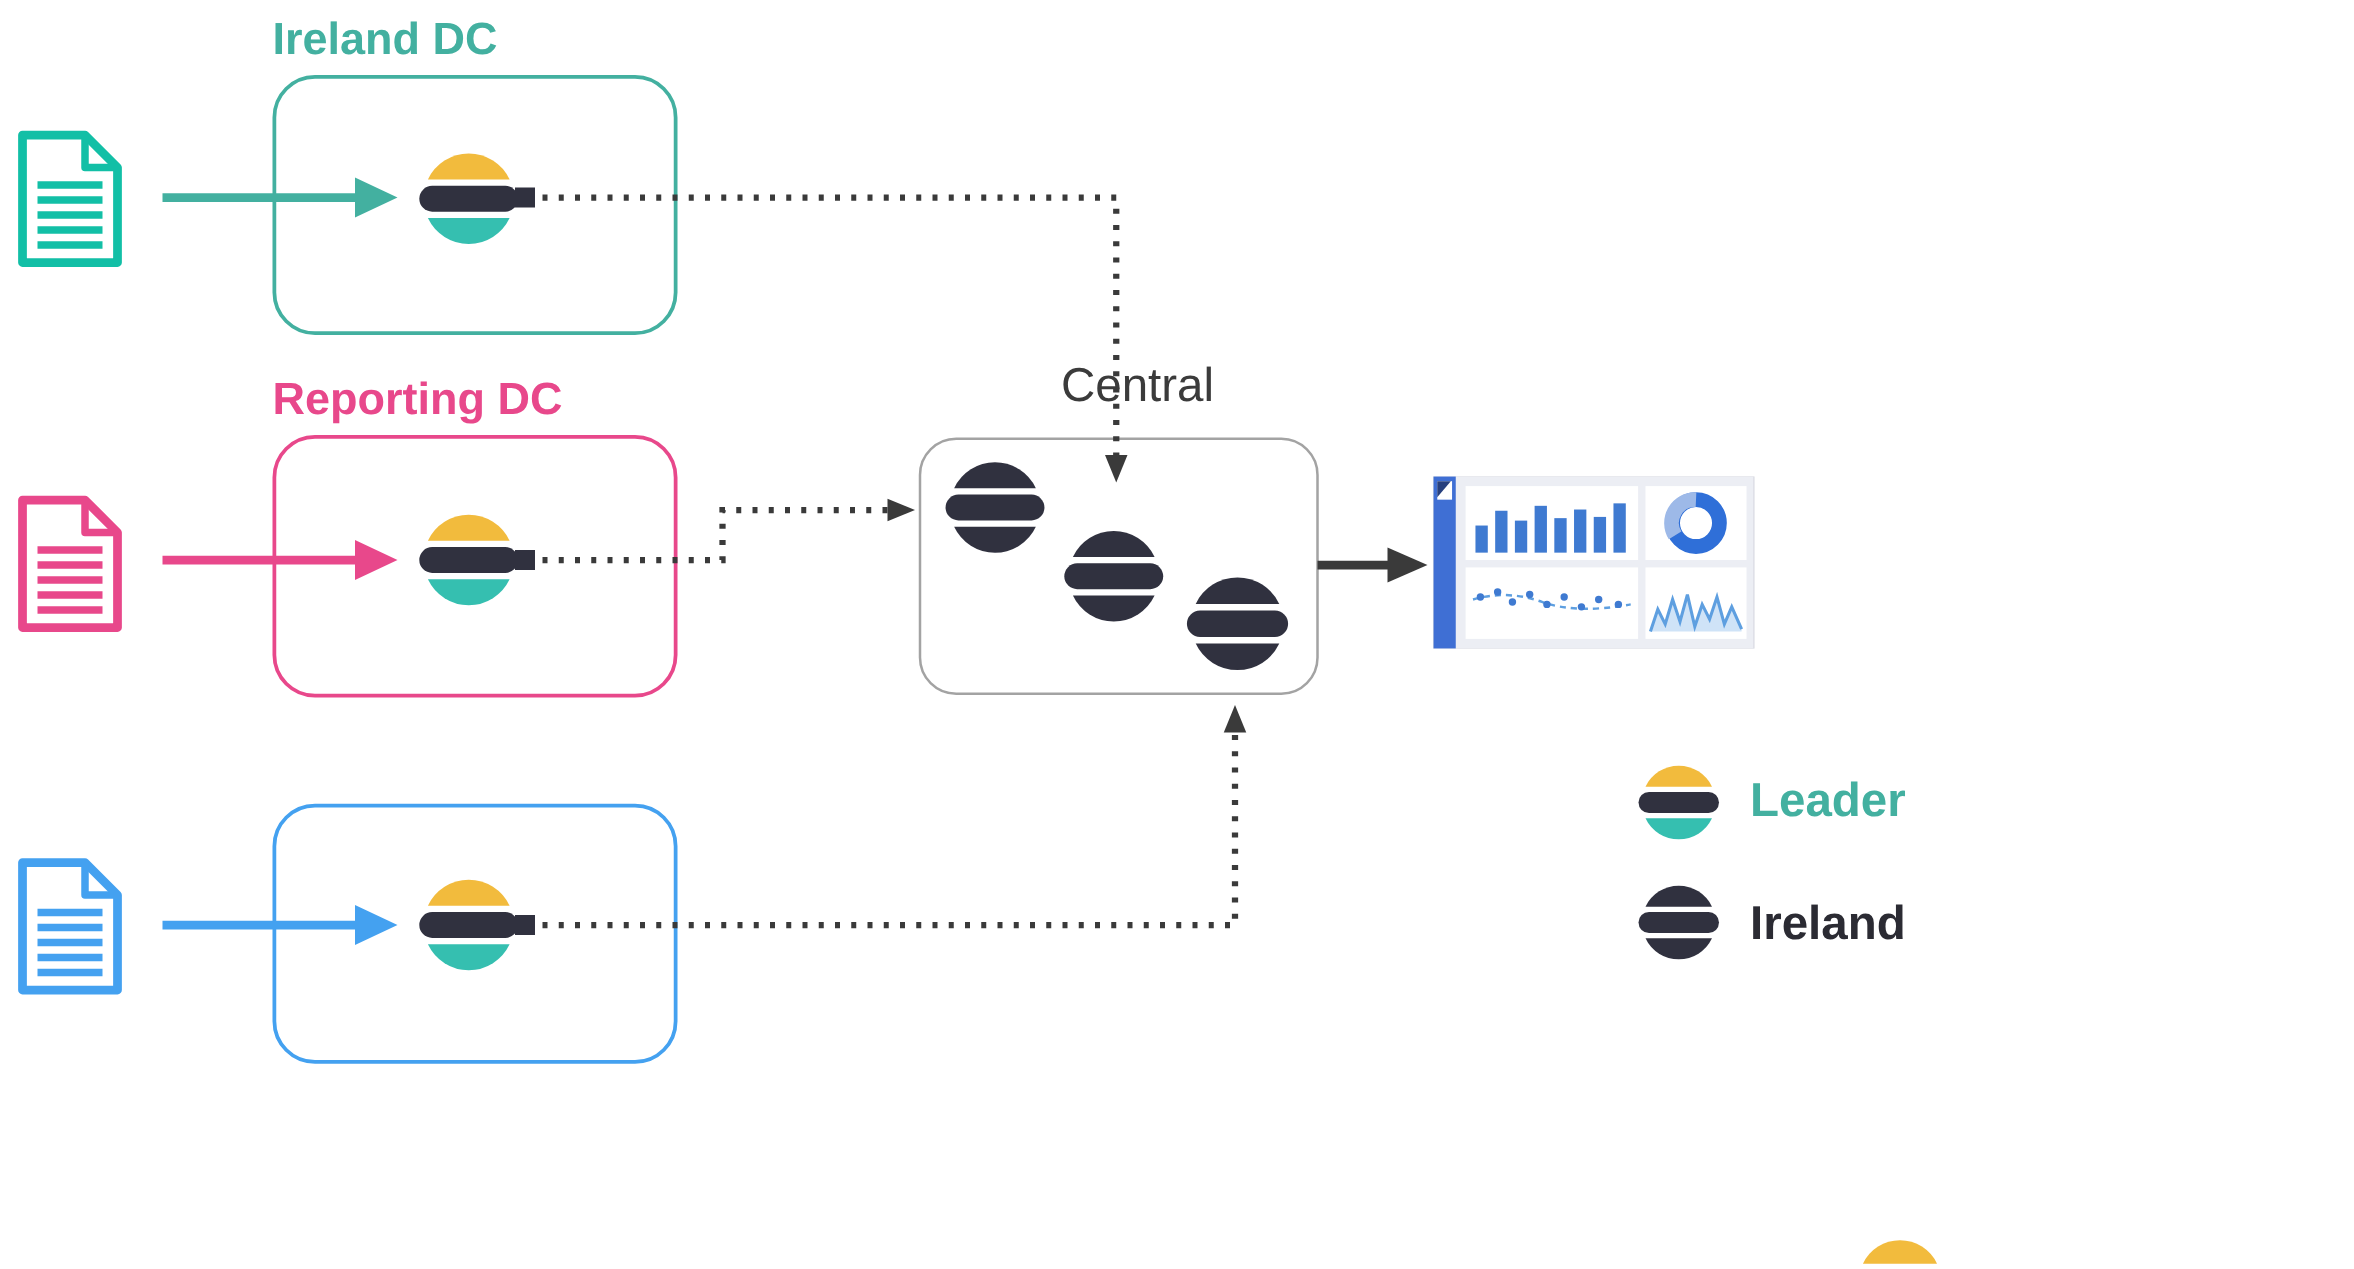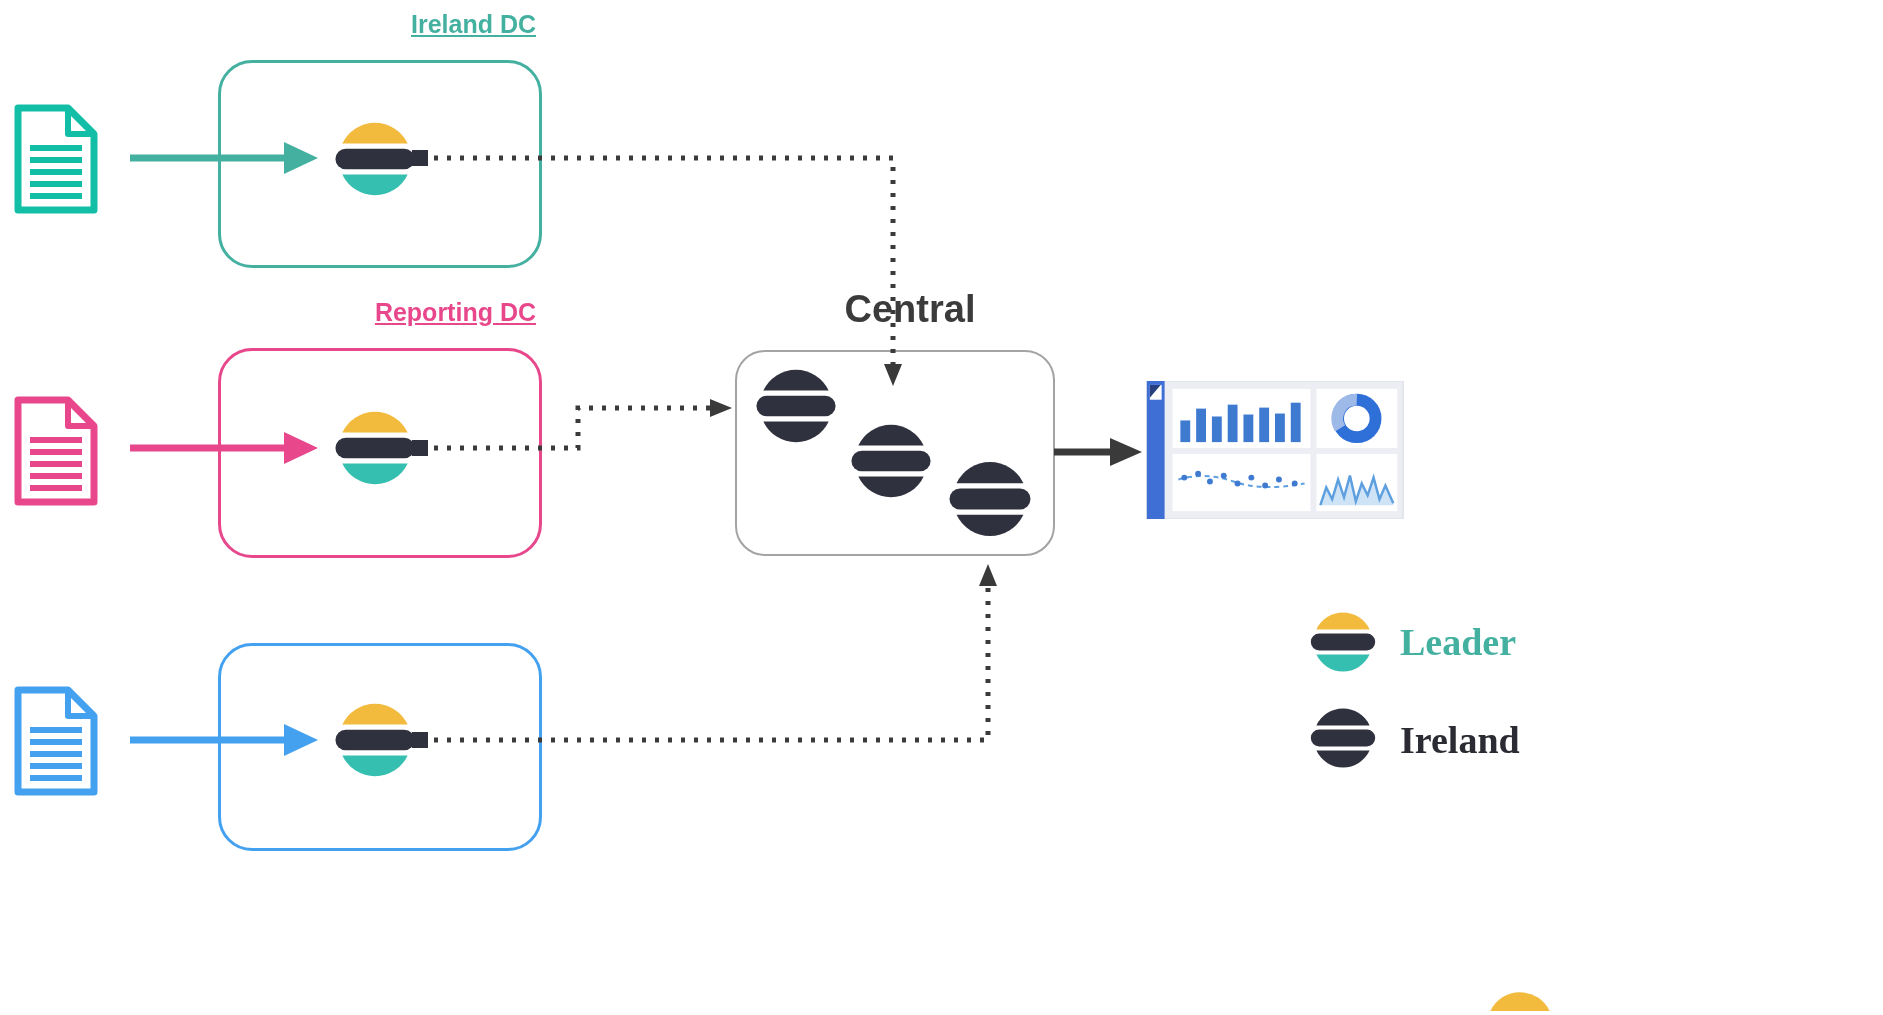--- a/index.html
+++ b/index.html
@@ -1,24 +1,24 @@
 <!DOCTYPE html>
 <html><head>
 <meta charset="utf-8">
 <style>
   html,body{margin:0;padding:0;background:#fff;}
   .stage{position:relative;width:1883px;height:1015px;overflow:hidden;background:#ffffff;
          font-family:"Liberation Sans",sans-serif;}
   .cluster-box{position:absolute;border-radius:34px;background:#fff;border:3px solid;}
-  .cluster-label{position:absolute;width:318px;text-align:right;font-size:25px;font-weight:bold;text-decoration:underline;}
+  .cluster-label{position:absolute;width:318px;text-align:left;font-size:36px;font-weight:bold;}
   .central-box{position:absolute;left:735px;top:350px;width:316px;height:202px;
                border:2px solid #a3a3a3;border-radius:30px;background:#fff;}
   .central-title{position:absolute;left:710px;top:288px;width:400px;display:flex;
-                 justify-content:center;gap:48px;font-size:38px;font-weight:bold;color:#3b3b3b;}
-  .legend-label{position:absolute;font-size:38px;font-weight:bold;font-family:Liberation Serif, serif;}
+                 justify-content:center;gap:48px;font-size:38px;font-weight:normal;color:#3b3b3b;}
+  .legend-label{position:absolute;font-size:38px;font-weight:bold;}
   svg.icon{position:absolute;display:block;}
   .overlay{position:absolute;left:0;top:0;pointer-events:none;}
 </style>
 </head>
 <body>
 
 <div class="stage">
 
   <svg width="0" height="0" style="position:absolute" aria-hidden="true">
     <defs>

